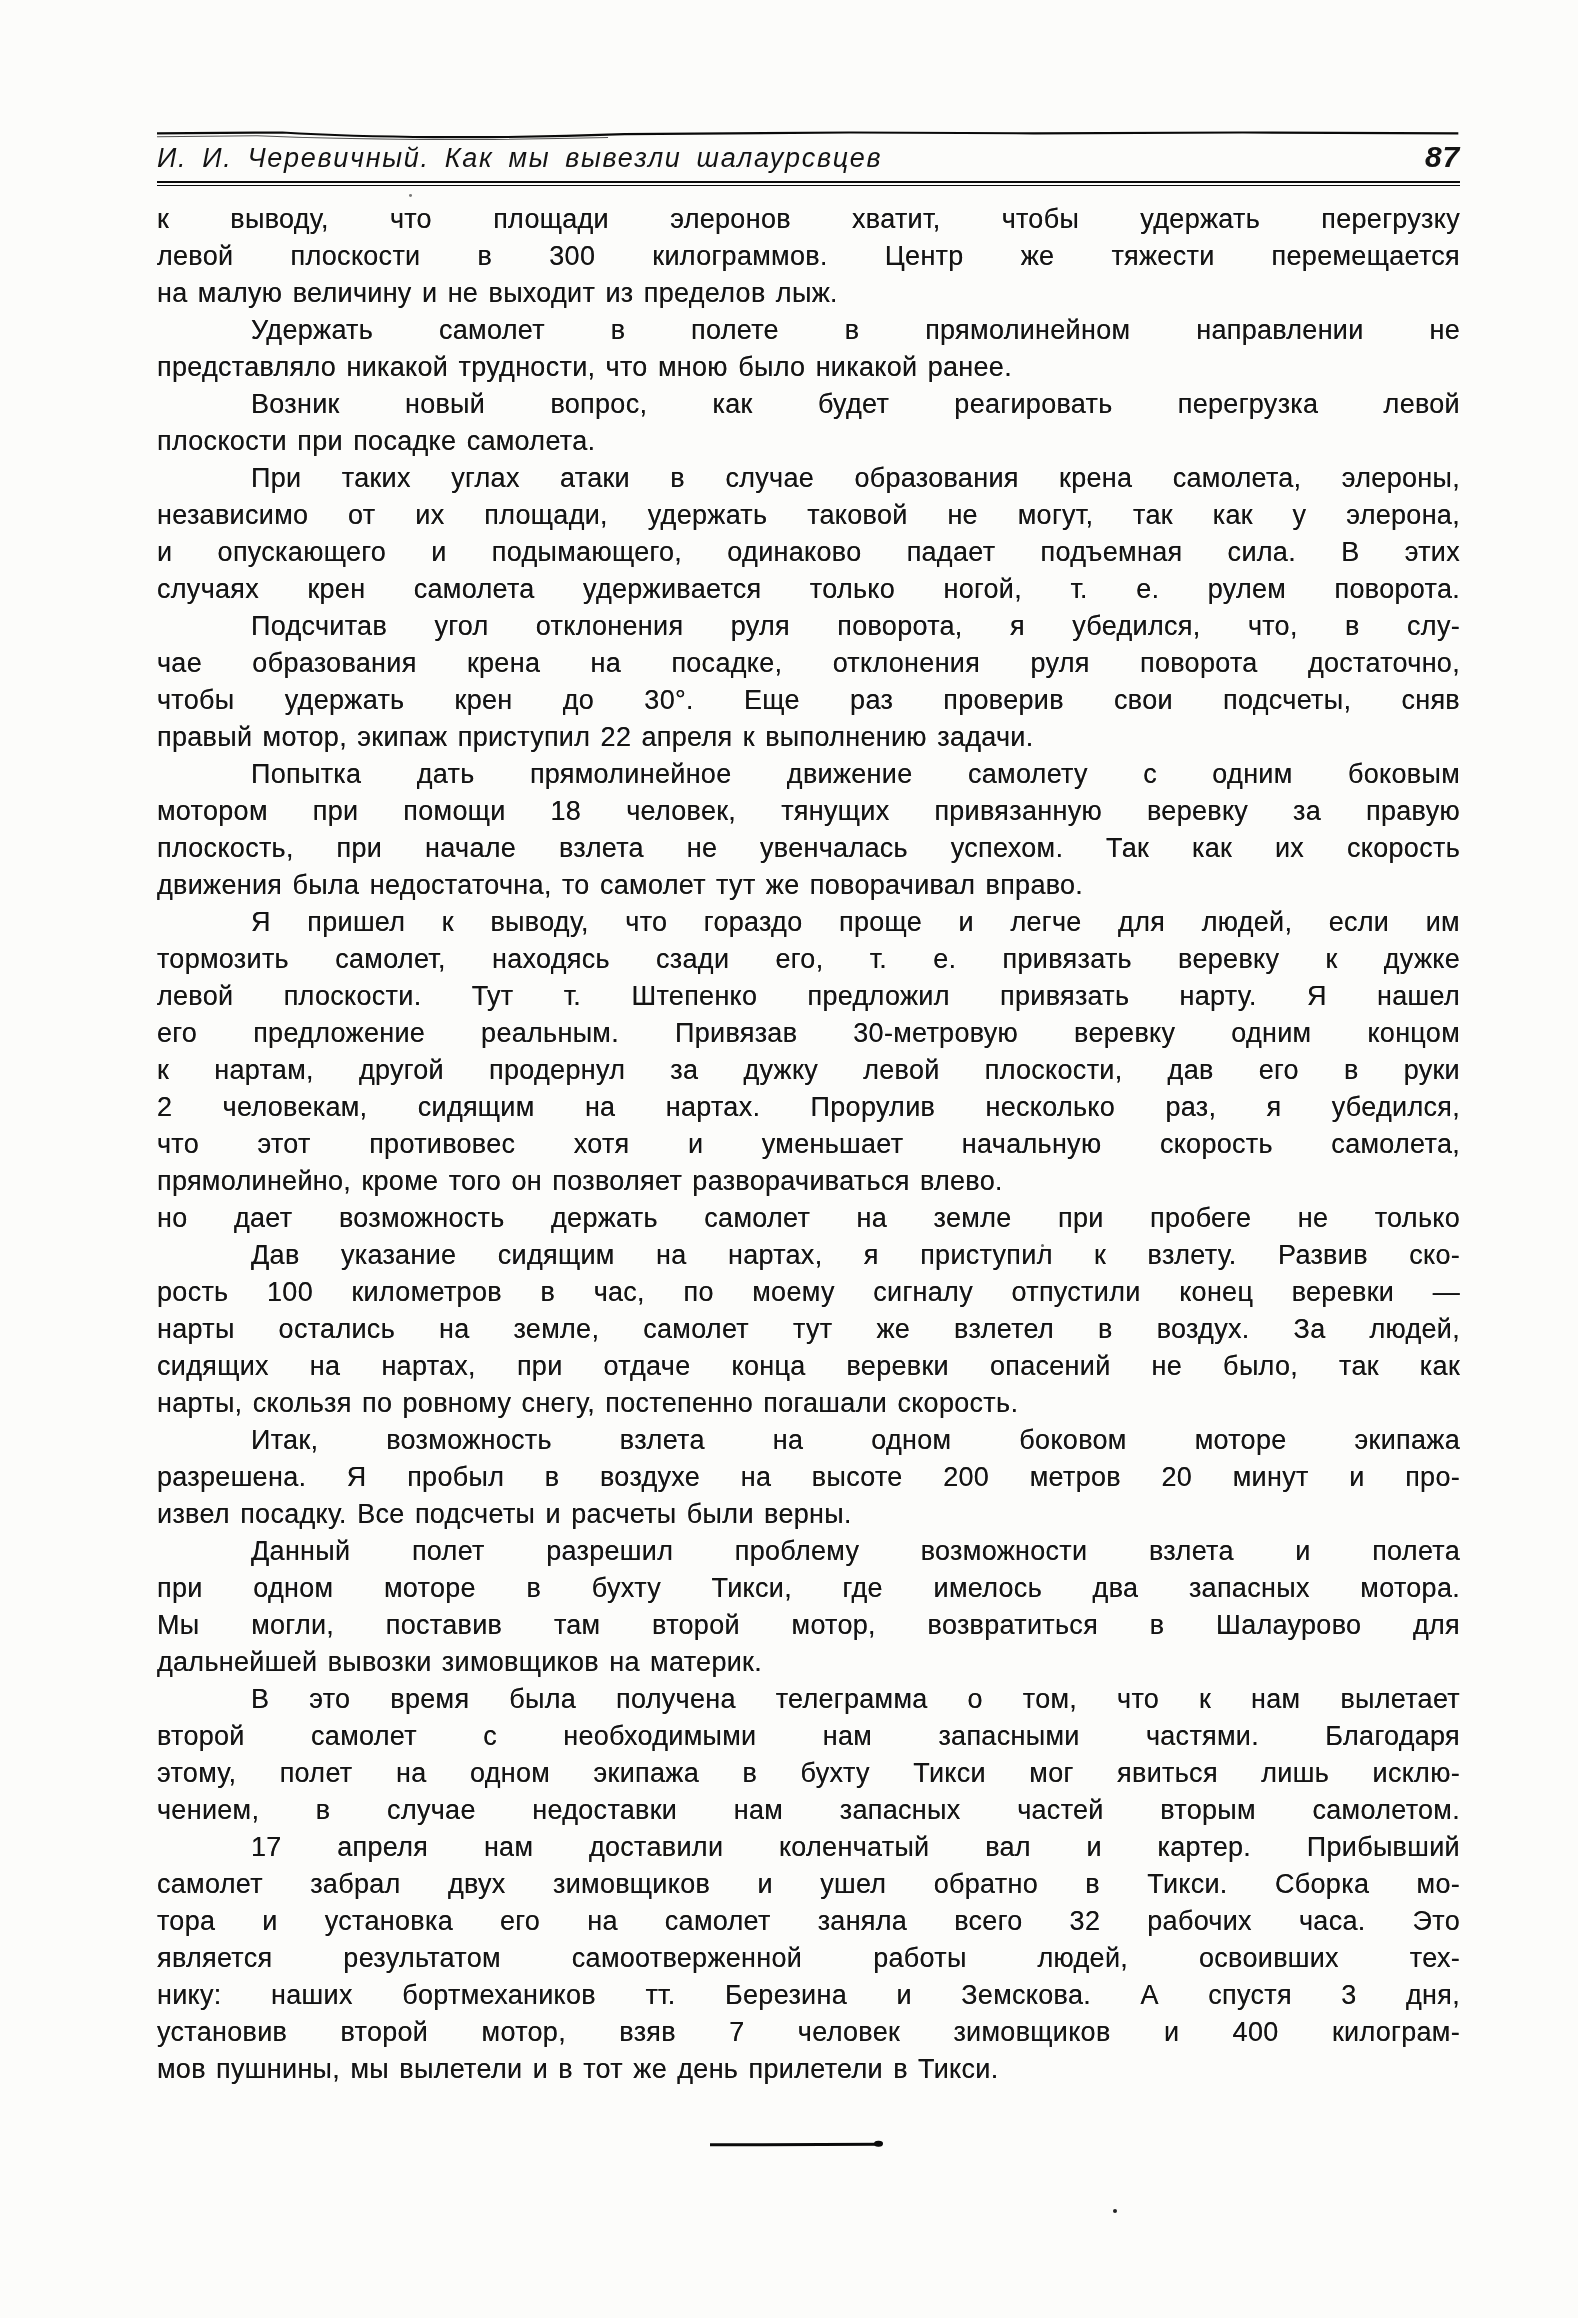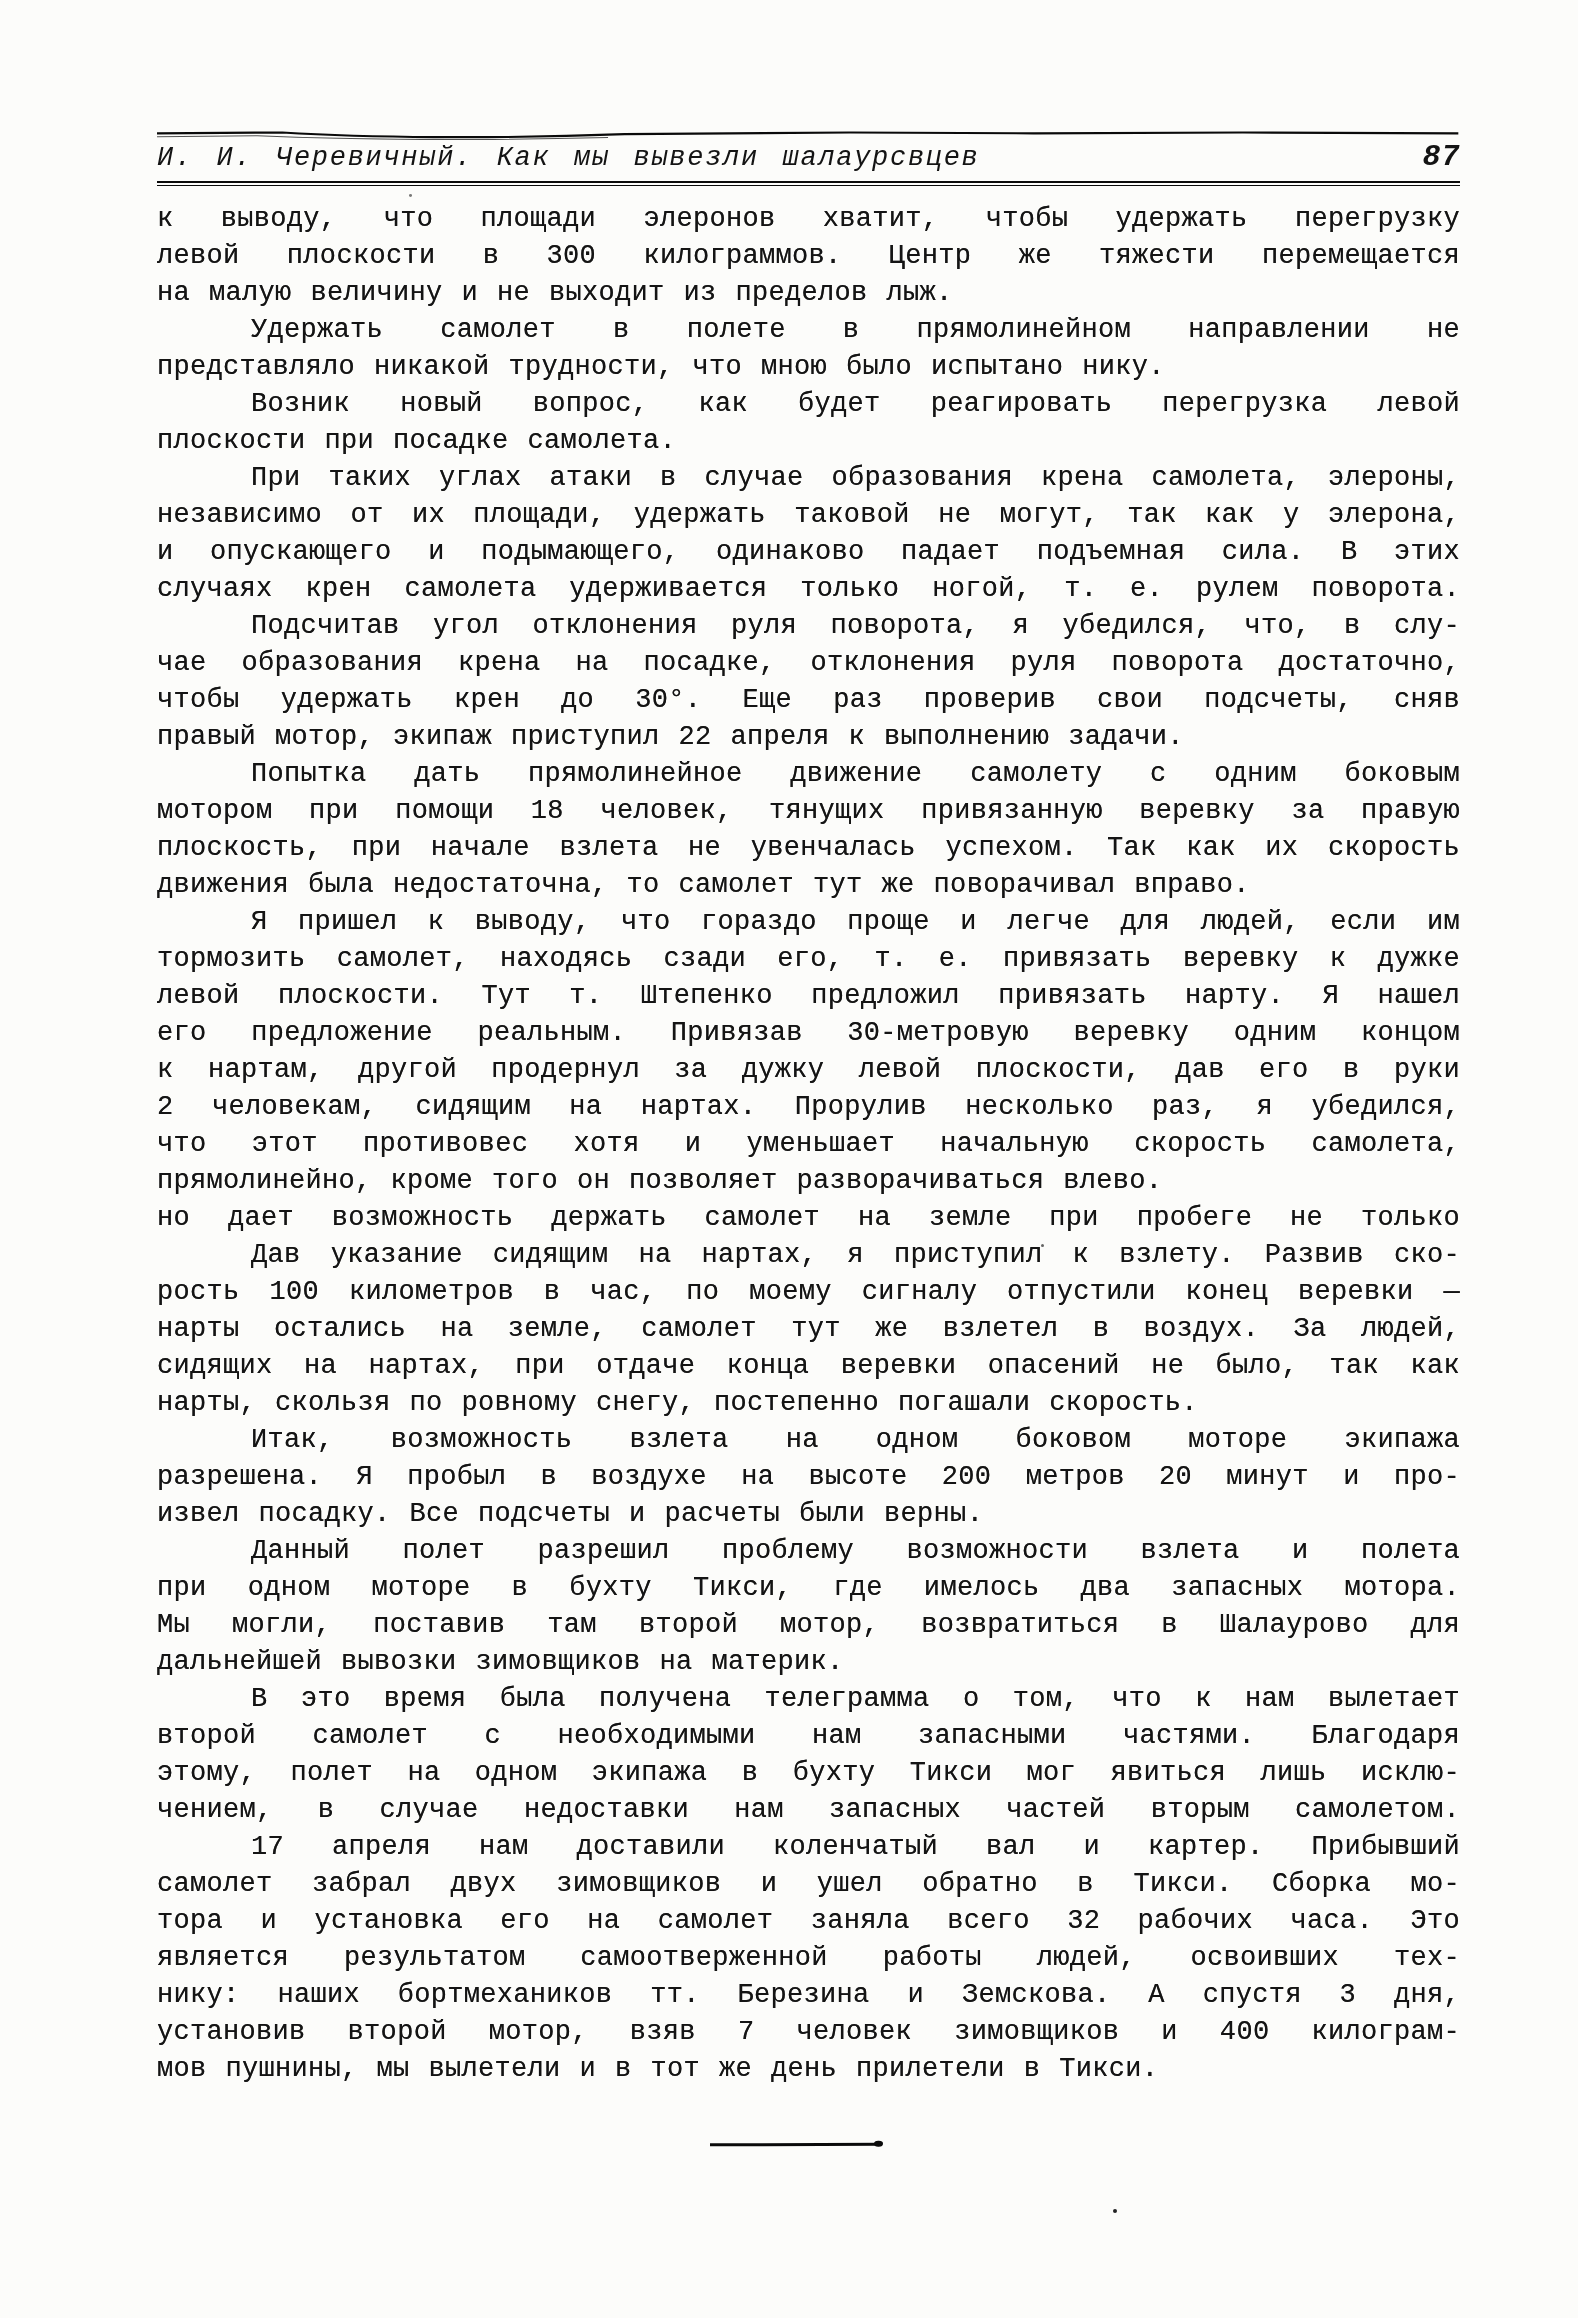--- a/index.html
+++ b/index.html
@@ -4,21 +4,21 @@
 <style>
   html, body { margin: 0; padding: 0; }
   body { background: #888; }
   .page {
     position: relative;
     width: 1579px;
     height: 2319px;
     margin: 0 auto;
     background: #fcfcfa;
     overflow: hidden;
-    font-family: Liberation Mono, monospace;
+    font-family: Liberation Sans, sans-serif;
     color: #141414;
   }
   .inner {
     position: absolute;
     left: 157px;
     top: 0;
     width: 1303px;
   }
   
   .rule-top {
@@ -112,21 +112,21 @@
       <span class="page-number">87</span>
     </div>
 
     <div class="rule-double"></div>
 
     <div class="body-text">
         <div class="line just">к выводу, что площади элеронов хватит, чтобы удержать перегрузку</div>
         <div class="line just">левой плоскости в 300 килограммов. Центр же тяжести перемещается</div>
         <div class="line">на малую величину и не выходит из пределов лыж.</div>
         <div class="line just indent">Удержать самолет в полете в прямолинейном направлении не</div>
-        <div class="line">представляло никакой трудности, что мною было испытано нику.</div>
+        <div class="line">представляло никакой трудности, что мною было никакой ранее.</div>
         <div class="line just indent">Возник новый вопрос, как будет реагировать перегрузка левой</div>
         <div class="line">плоскости при посадке самолета.</div>
         <div class="line just indent">При таких углах атаки в случае образования крена самолета, элероны,</div>
         <div class="line just">независимо от их площади, удержать таковой не могут, так как у элерона,</div>
         <div class="line just">и опускающего и подымающего, одинаково падает подъемная сила. В этих</div>
         <div class="line just">случаях крен самолета удерживается только ногой, т. е. рулем поворота.</div>
         <div class="line just indent">Подсчитав угол отклонения руля поворота, я убедился, что, в слу-</div>
         <div class="line just">чае образования крена на посадке, отклонения руля поворота достаточно,</div>
         <div class="line just">чтобы удержать крен до 30°. Еще раз проверив свои подсчеты, сняв</div>
         <div class="line">правый мотор, экипаж приступил 22 апреля к выполнению задачи.</div>

